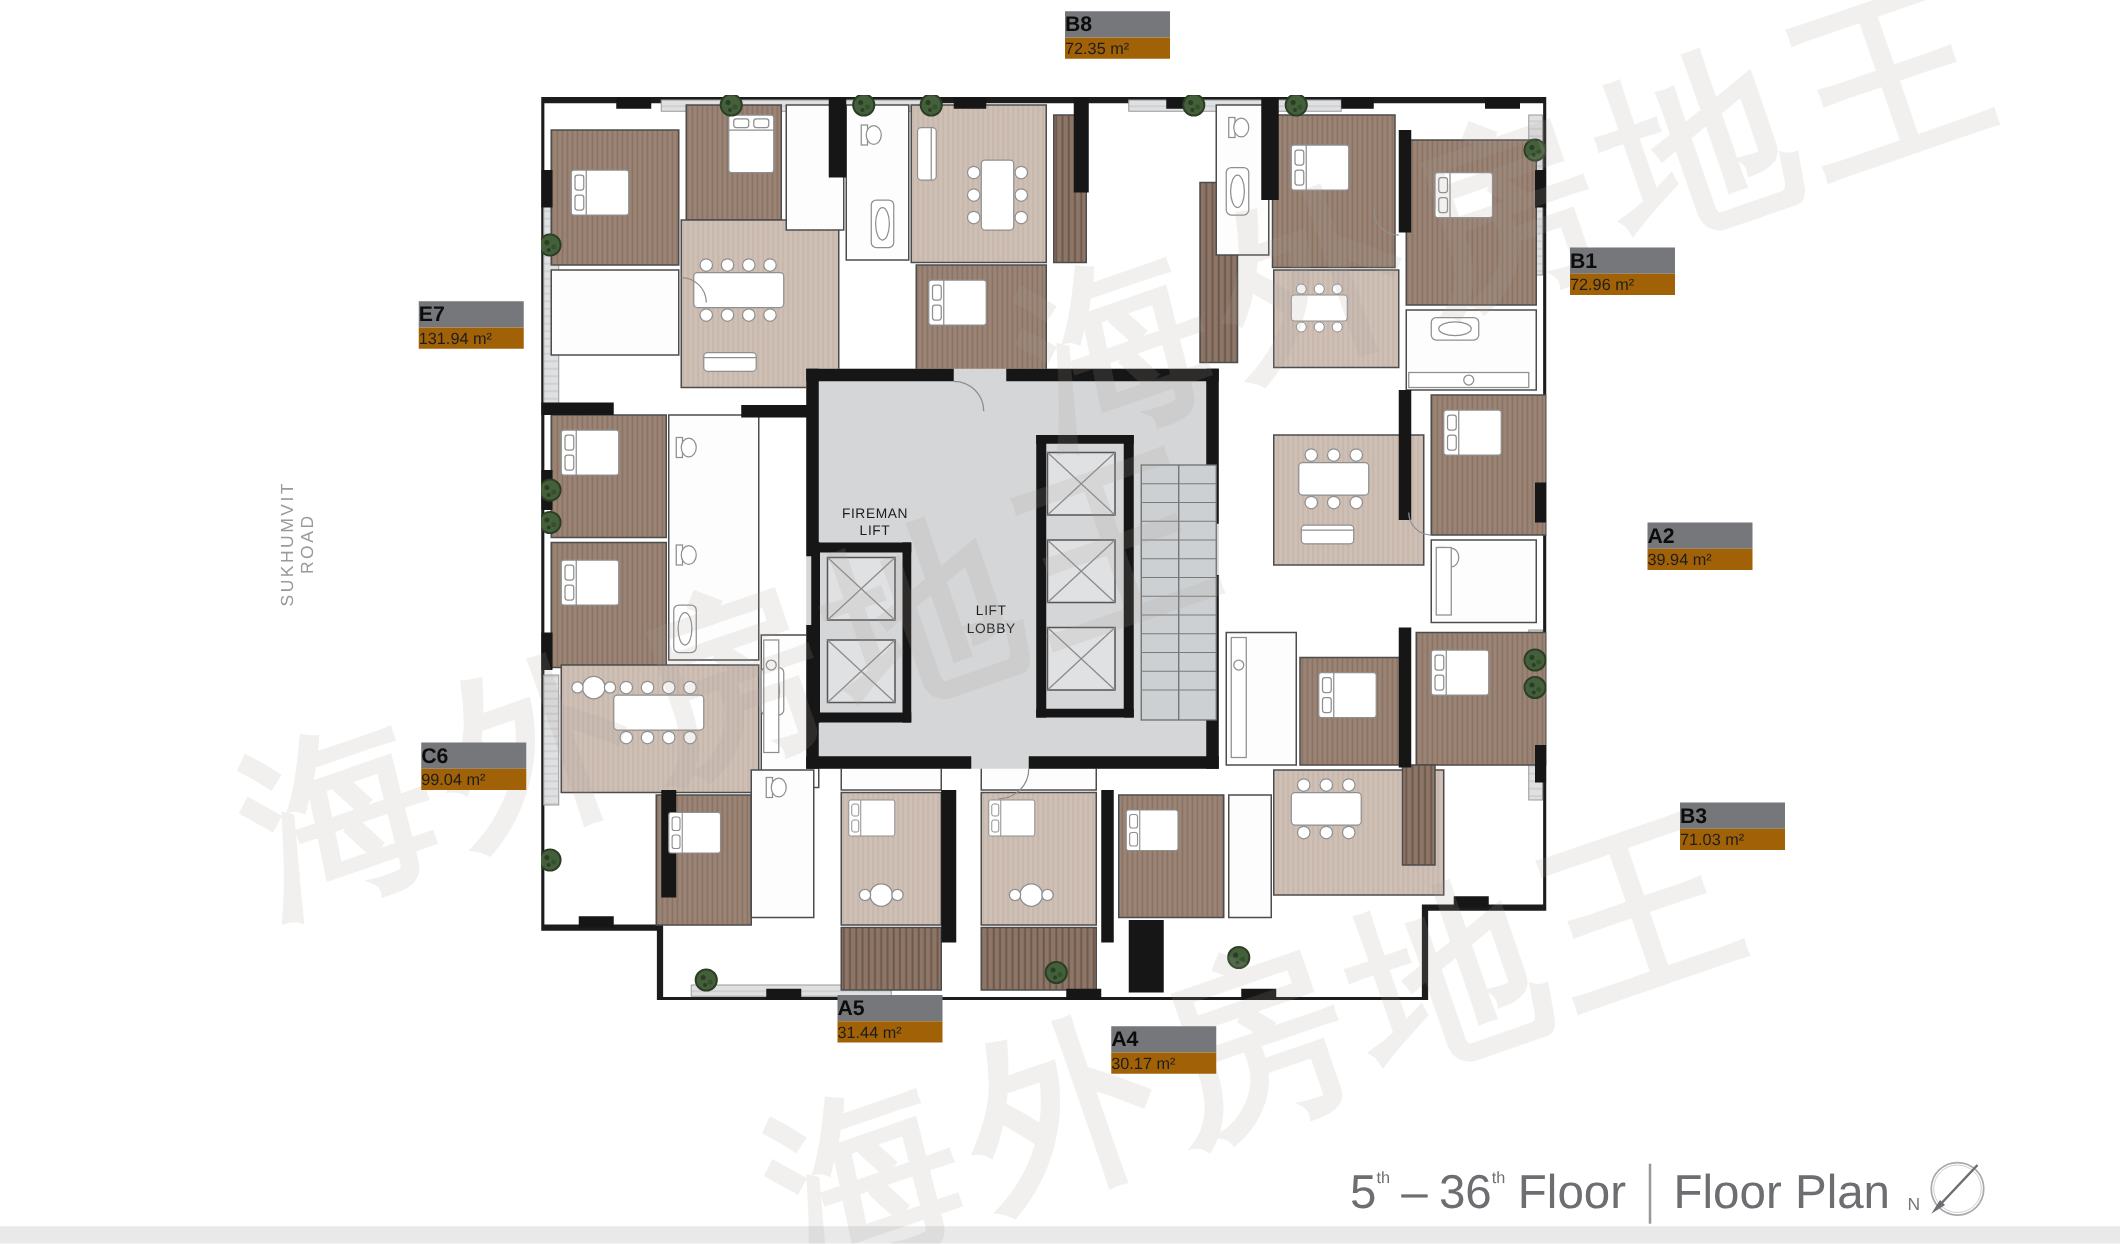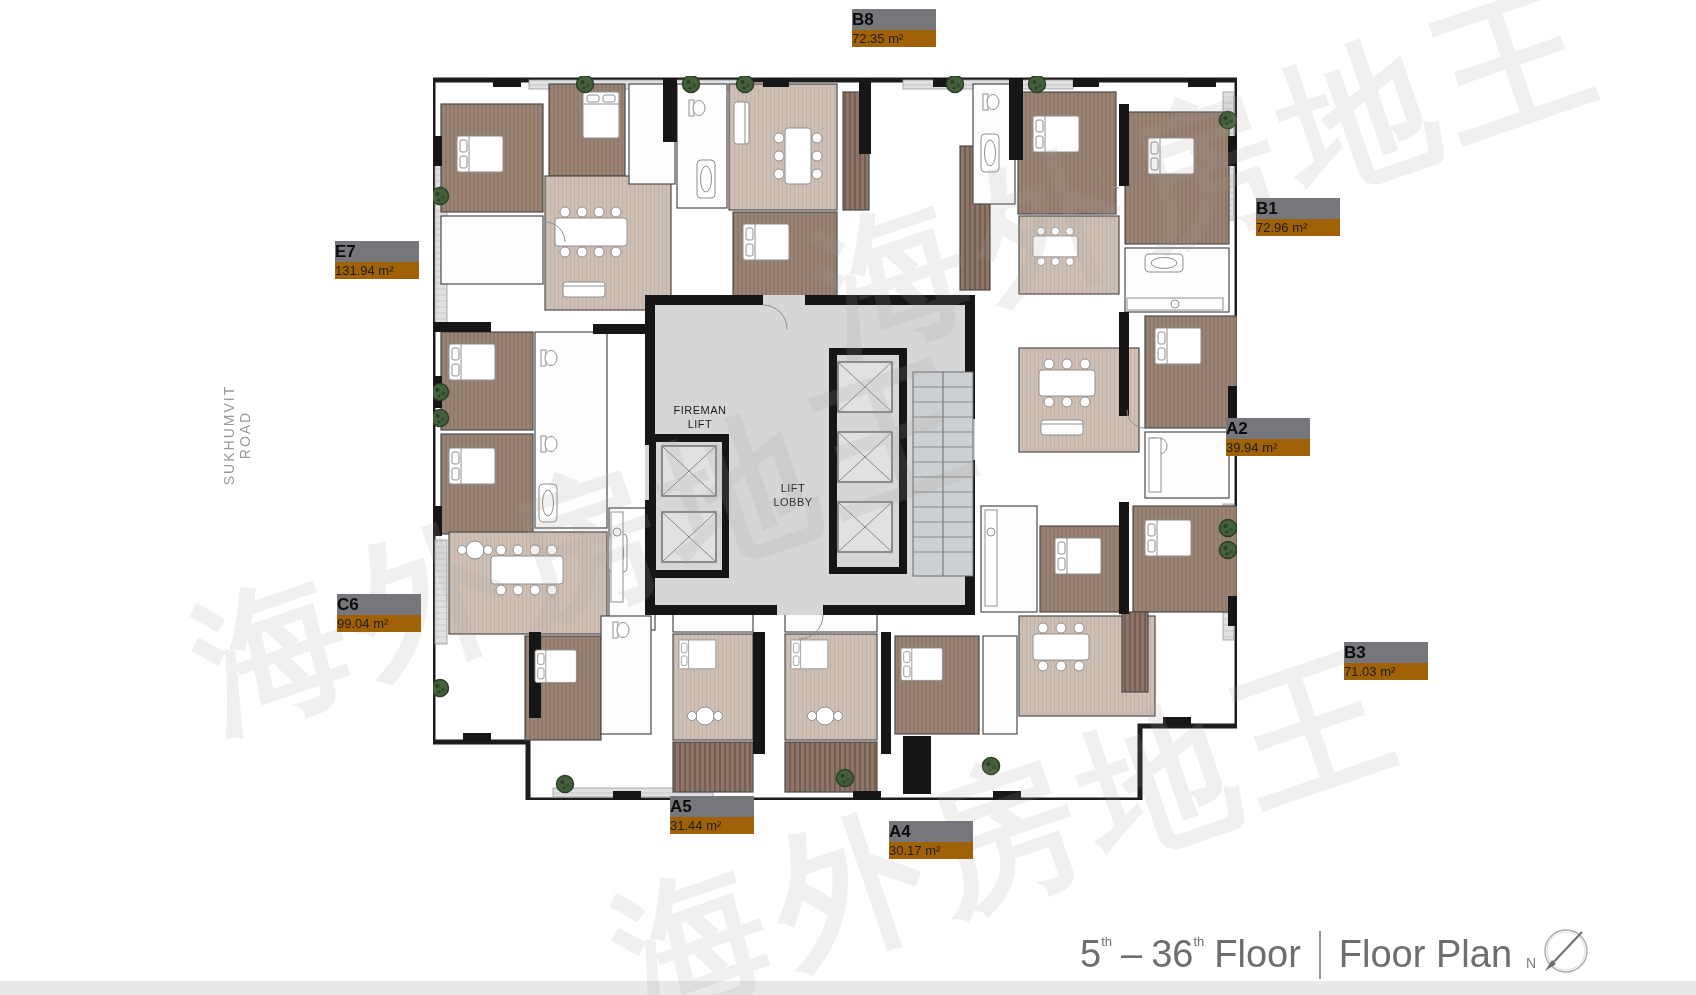--- a/index.html
+++ b/index.html
@@ -345,21 +345,21 @@
     <div class="ul-area">131.94 m²</div>
   </div>
   <div class="unit-label" style="left:337px;top:594px;">
     <div class="ul-code">C6</div>
     <div class="ul-area">99.04 m²</div>
   </div>
   <div class="unit-label" style="left:1256px;top:198px;">
     <div class="ul-code">B1</div>
     <div class="ul-area">72.96 m²</div>
   </div>
-  <div class="unit-label" style="left:1226px;top:418px;">
+  <div class="unit-label" style="left:1318px;top:418px;">
     <div class="ul-code">A2</div>
     <div class="ul-area">39.94 m²</div>
   </div>
   <div class="unit-label" style="left:1308px;top:642px;margin-left:36px;">
     <div class="ul-code">B3</div>
     <div class="ul-area">71.03 m²</div>
   </div>
   <div class="unit-label" style="left:670px;top:796px;">
     <div class="ul-code">A5</div>
     <div class="ul-area">31.44 m²</div>

